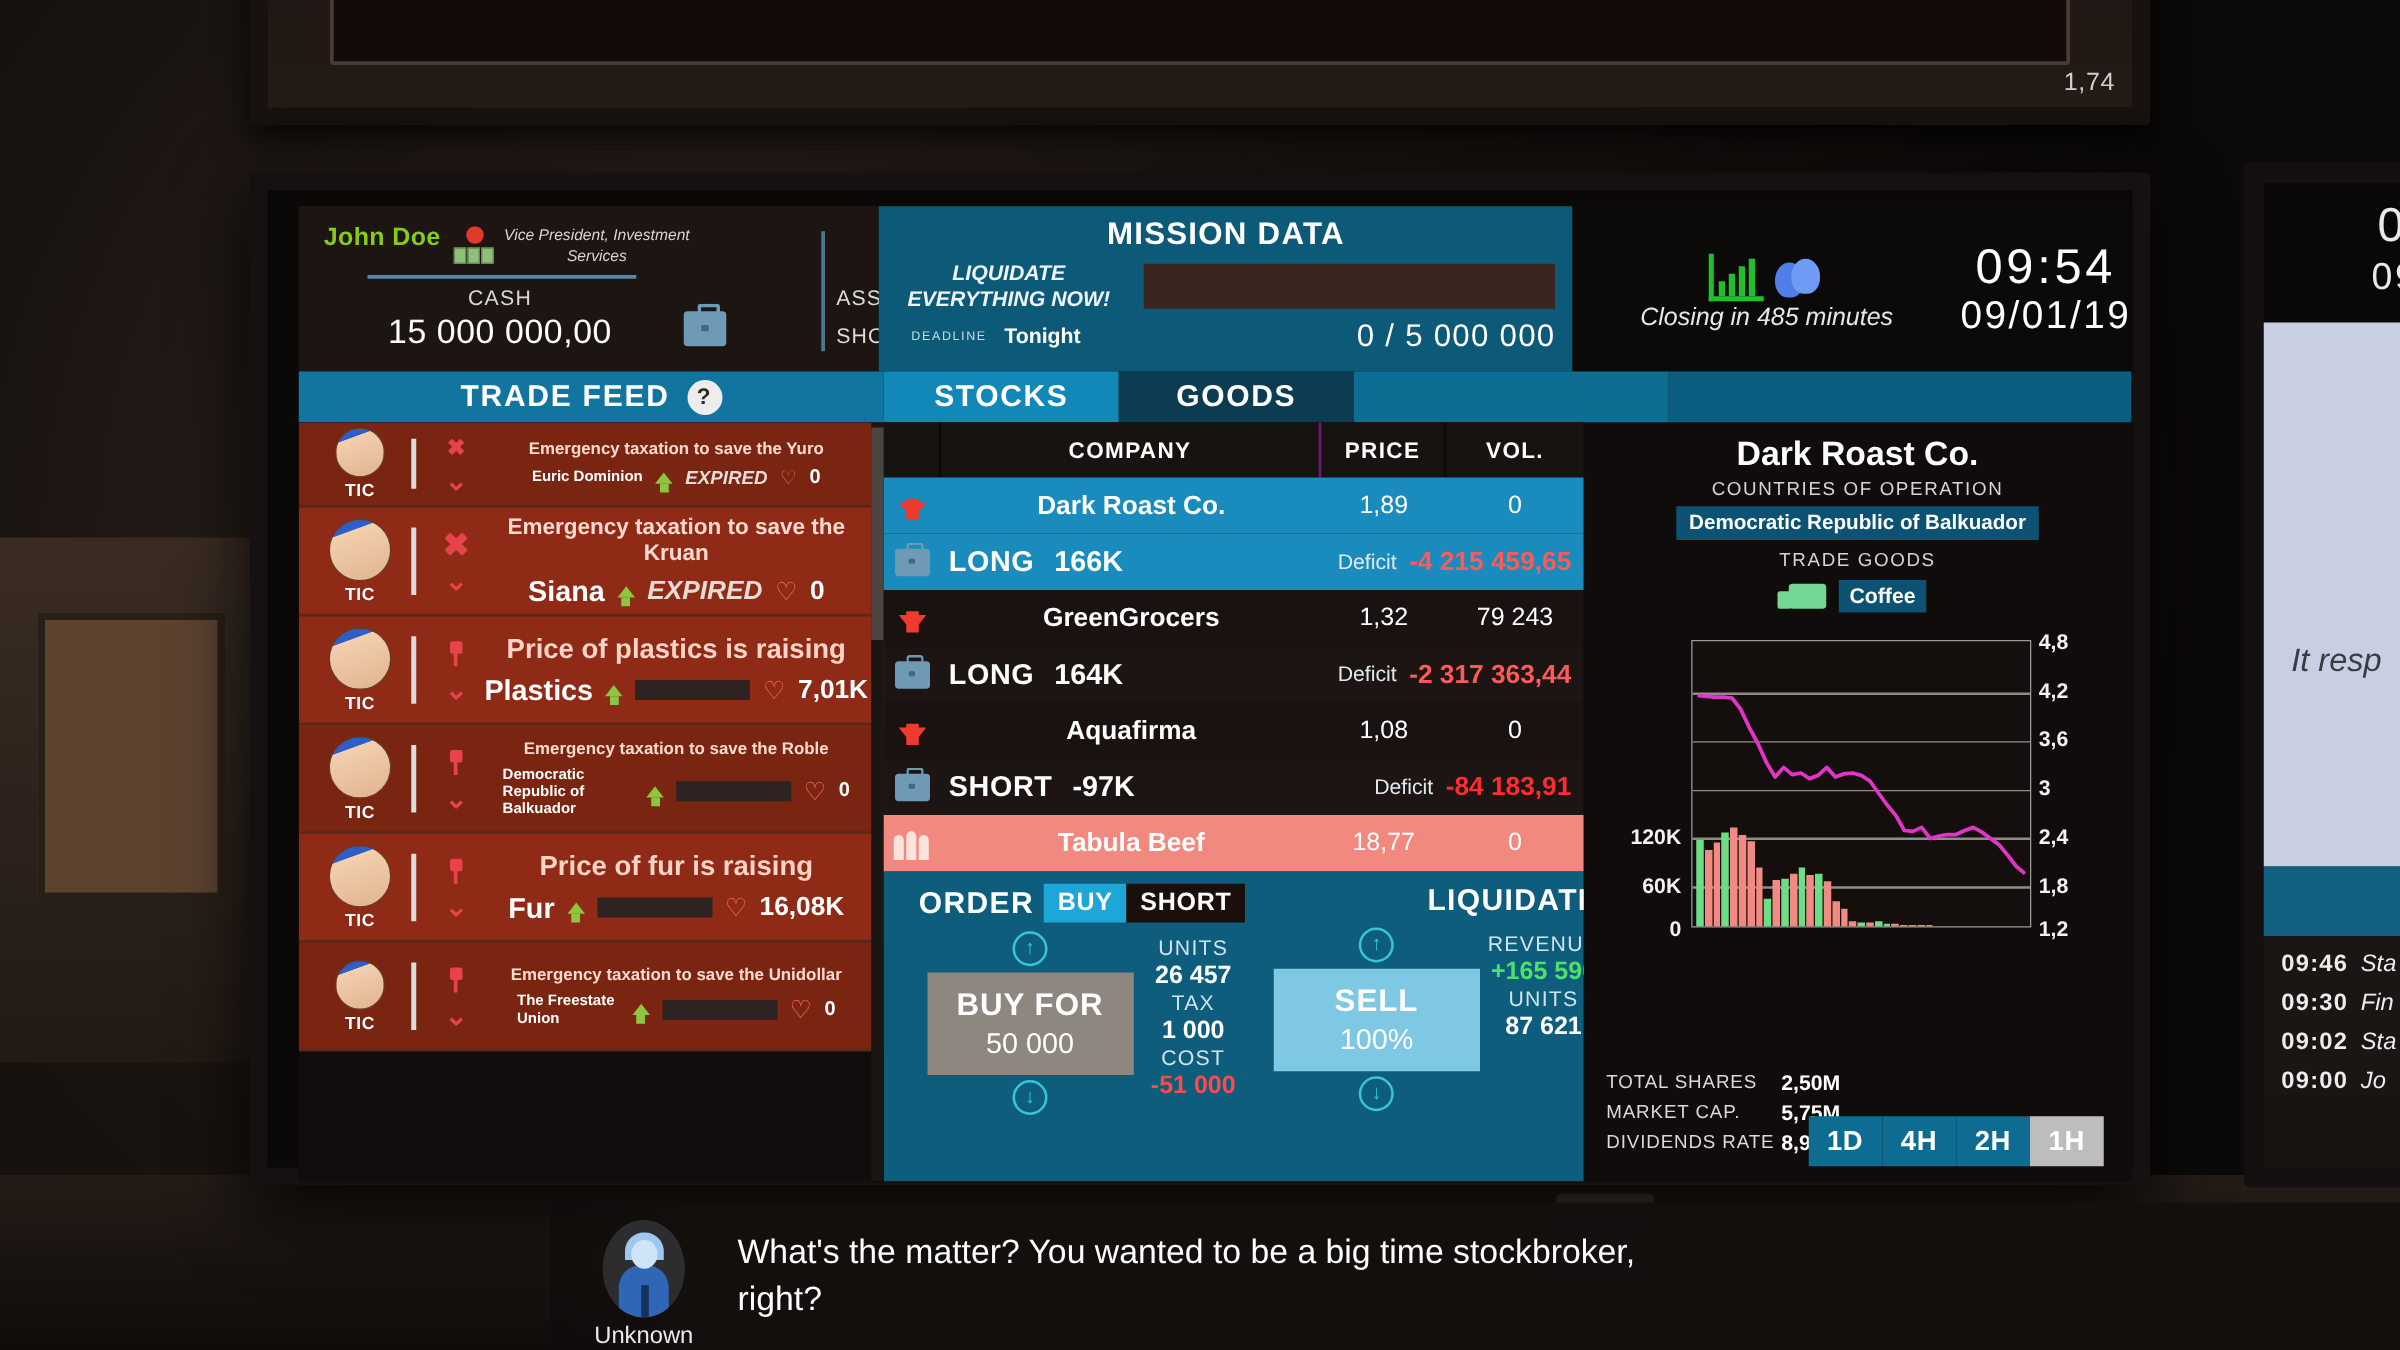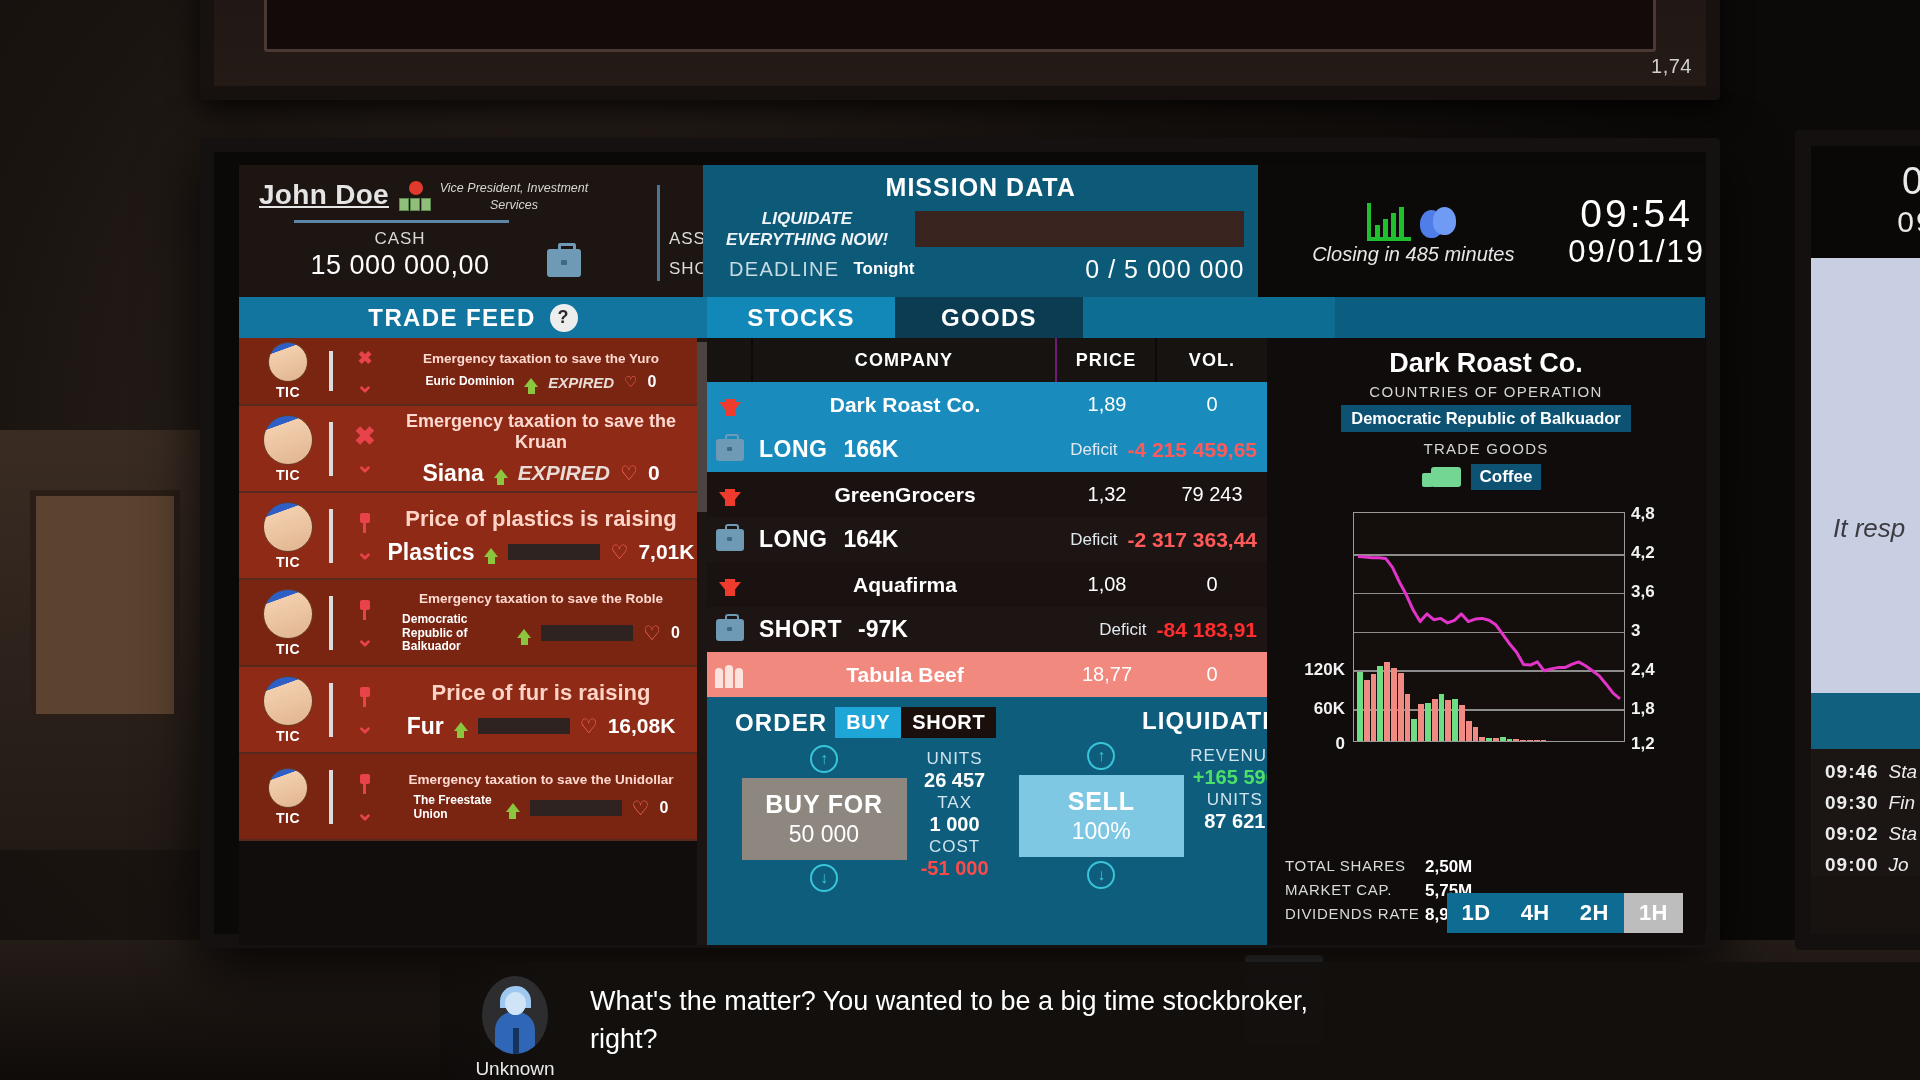--- a/index.html
+++ b/index.html
@@ -56,21 +56,21 @@
       background:#0b0908; border:14px solid #151110; border-radius:4px;
       box-shadow:0 20px 60px rgba(0,0,0,.85); }
   #screen { position:absolute; left:25px; top:13px; width:1466px; height:780px;
       background:#0e0b0a; display:flex; flex-direction:column; }
 
   
   .topstrip { display:flex; height:132px; }
   .panel-player { width:468px; background:#1d1512; position:relative;
       padding:14px 0 0 0; }
   .name-row { display:flex; align-items:flex-start; padding-left:20px; }
-  .pname { color:#e5e5e5; font-size:28px; font-weight:bold; letter-spacing:.3px;text-decoration:underline; }
+  .pname { color:#84cc16; font-size:20px; font-weight:bold; letter-spacing:.3px; }
   .money-icon { width:34px; height:30px; margin:2px 6px 0 10px; position:relative;}
   .money-icon .bill { position:absolute; bottom:0; width:10px; height:13px;
       background:#8fbf7a; border:1px solid #5f8a4f; }
   .money-icon .b1{left:0}.money-icon .b2{left:11px}.money-icon .b3{left:22px}
   .money-icon .gem { position:absolute; top:0; left:10px; width:14px; height:14px;
       background:#e03a2c; border-radius:50%; }
   .ptitle { color:#d9d5cf; font-size:12.5px; font-style:italic; line-height:1.32;
       text-align:center; width:150px; margin-top:1px; }
   .divider-h { width:215px; height:3px; background:#5c85a6; margin:7px 0 0 55px;}
   .cash-wrap { margin-top:6px; padding-left:16px; position:relative; }
@@ -101,21 +101,21 @@
   .pos { color:#43e06a; } .neg { color:#e33b3b; }
 
   .panel-mission { width:560px; background:#0d5a78; position:relative; }
   .mission-title { text-align:center; color:#fff; font-size:25px; font-weight:bold;
       letter-spacing:1px; padding-top:8px;}
   .mission-row { display:flex; align-items:center; padding:6px 14px 0 4px; }
   .mission-desc { color:#eef4f7; font-style:italic; font-size:17px; font-weight:bold;
       width:200px; text-align:center; line-height:1.25; }
   .mission-bar { flex:1; height:36px; background:#3a2420; margin-left:8px; }
   .mission-foot { display:flex; align-items:center; padding:4px 14px 0 26px; }
-  .m-dead { color:#c6dbe4; font-size:20px; letter-spacing:1.3px; }
+  .m-dead { color:#c6dbe4; font-size:10px; letter-spacing:1.3px; }
   .m-night { color:#fff; font-size:17px; font-weight:bold; margin-left:14px; }
   .m-prog { margin-left:auto; color:#fff; font-size:25px; letter-spacing:1px; }
 
   .panel-clock { flex:1; background:#0c0a09; display:flex; align-items:center;
       position:relative; }
   .clock-left { width:310px; text-align:center; }
   .icon-row { display:flex; justify-content:center; align-items:flex-end; gap:7px;
       height:44px; }
   .barchart { width:46px; height:38px; position:relative; }
   .barchart i { position:absolute; bottom:4px; width:5px; background:#1fbf2e; }

